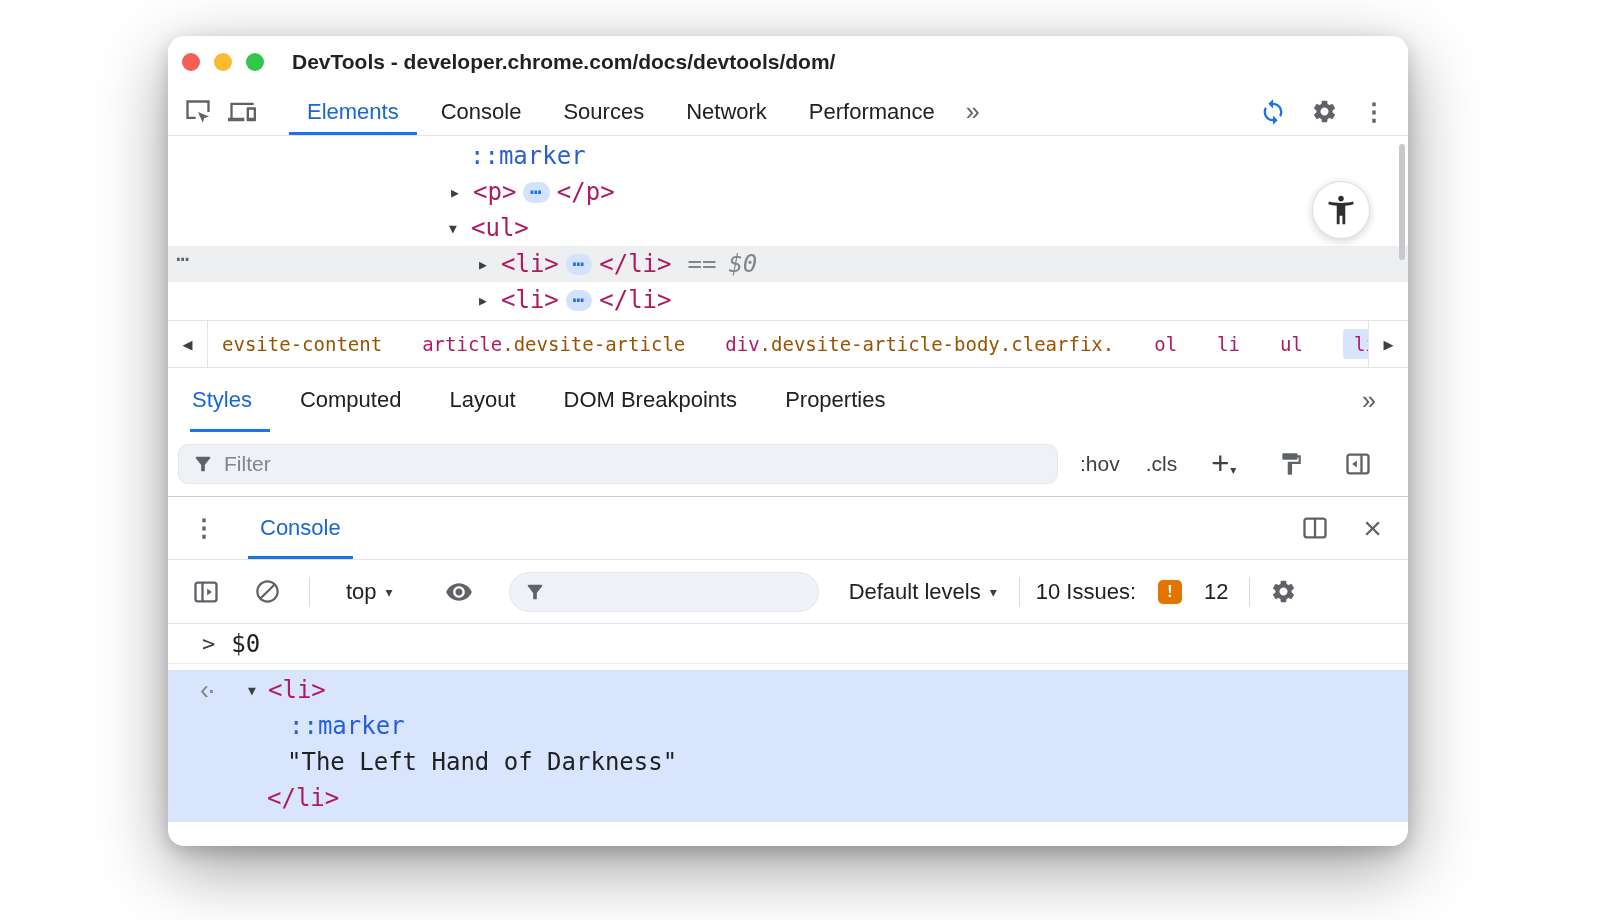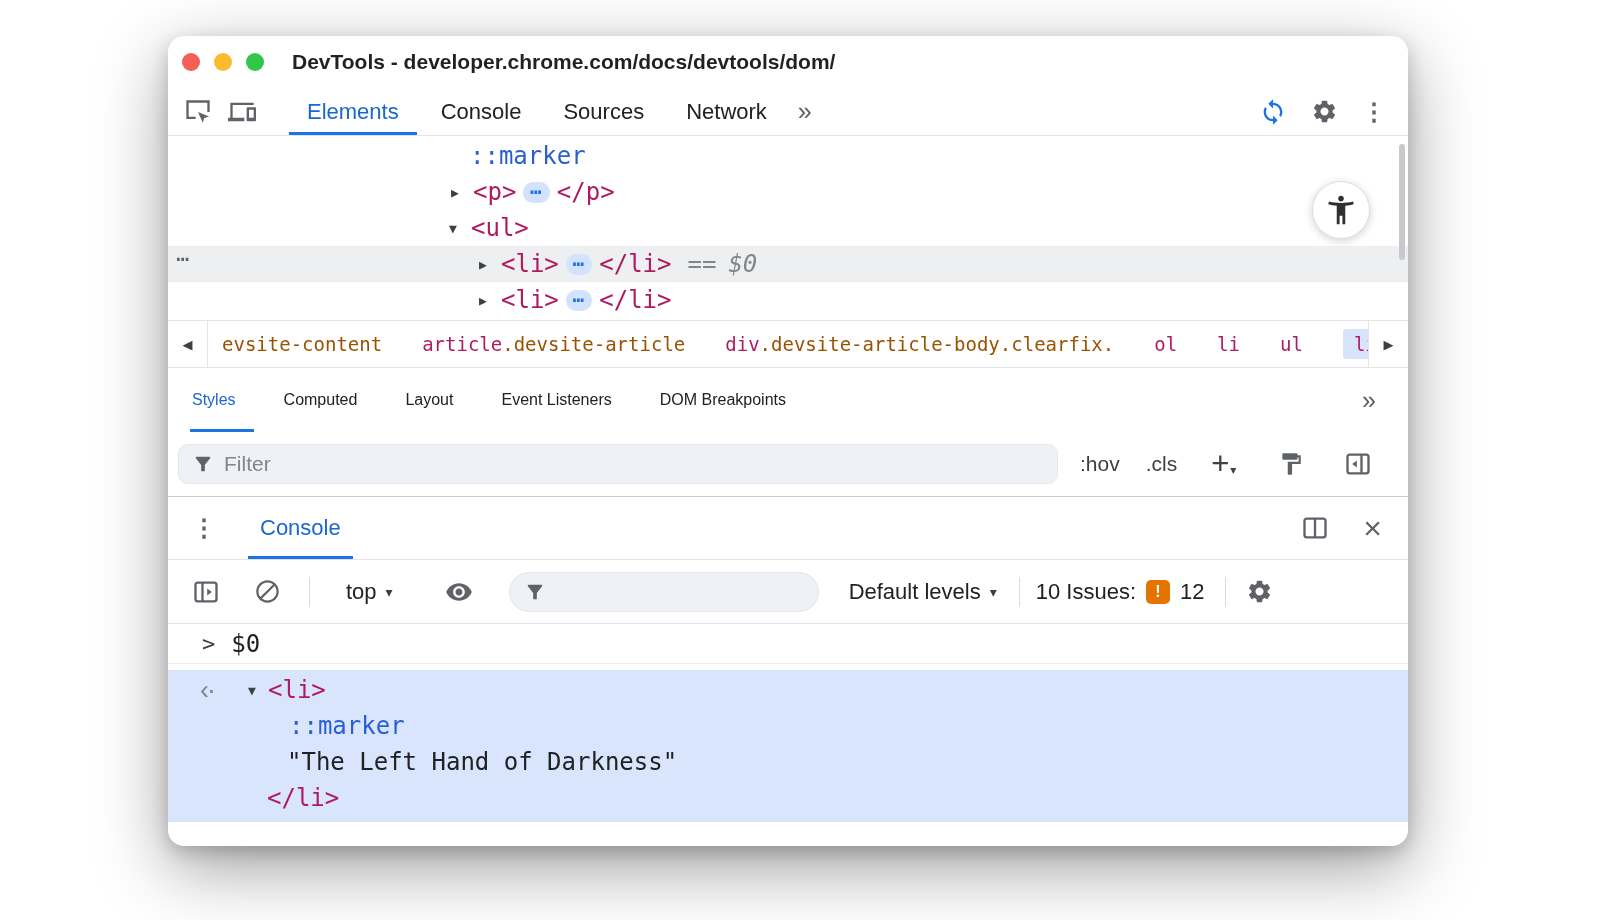--- a/index.html
+++ b/index.html
@@ -61,21 +61,21 @@
                color:#3c4043; font-size:13px; cursor:pointer; background:none; border:none; }
   .crumb-nav.left { border-right:1px solid #e3e5e8; }
   .crumb-nav.right { border-left:1px solid #e3e5e8; margin-left:auto; }
   .crumbs { display:flex; align-items:center; gap:40px; padding:0 14px; white-space:nowrap; overflow:hidden; }
   .crumb { cursor:pointer; }
   .crumb .el { color:#b01b60; } .crumb .cls { color:#9a5200; }
   .crumb.selected { background:#d7e5fc; padding:4px 11px; border-radius:3px; }
 
   
   .side-tabs { height:64px; flex:0 0 auto; display:flex; align-items:stretch; padding:0 22px; }
-  .side-tab { padding:0 24px; display:flex; align-items:center; font-size:16px; color:#202124; position:relative; cursor:pointer; }
+  .side-tab { padding:0 24px; display:flex; align-items:center; font-size:22px; color:#202124; position:relative; cursor:pointer; }
   .side-tab:first-child { padding-left:2px; }
   .side-tab.active { color:#1967d2; }
   .side-tab.active::after { content:""; position:absolute; left:0; right:6px; bottom:0; height:3px; background:#1a73e8; }
   .side-tabs .chev-btn { margin-left:auto; }
 
   
   .styles-filter { height:64px; flex:0 0 auto; display:flex; align-items:center; padding:0 16px 0 10px; }
   .filter-pill { width:880px; height:40px; background:#eef1f5; border:1px solid #e4e7eb; border-radius:10px;
                  display:flex; align-items:center; padding:0 13px; gap:10px; flex:0 0 auto; }
   .filter-pill input { flex:1; border:none; background:transparent; outline:none; font-size:21px; color:#202124;
@@ -105,21 +105,21 @@
   .caret { font-size:14px; color:#3c4043; }
   .console-toolbar .clear-btn { margin-left:18px; }
   .console-toolbar .vsep.s1 { margin-left:20px; }
   .ctx { margin-left:36px; }
   .console-toolbar .eye-btn { margin-left:44px; }
   .console-filter { margin-left:28px; width:310px; height:40px; background:#eef1f5; border:1px solid #e4e7eb;
                     border-radius:20px; display:flex; align-items:center; padding:0 14px; gap:10px; }
   .console-filter input { flex:1; border:none; background:transparent; outline:none; font-size:21px; width:100%; }
   .levels { margin-left:30px; }
   .console-toolbar .vsep.s2 { margin-left:22px; }
-  .issues { margin-left:16px; display:flex; align-items:center; gap:10px; cursor:pointer; }
+  .issues { margin-left:16px; display:flex; align-items:center; gap:22px; cursor:pointer; }
   .issues-badge { width:24px; height:24px; background:#e37400; border-radius:5px; color:#fff; font-weight:bold;
                   font-size:16px; display:inline-flex; align-items:center; justify-content:center; }
   .console-toolbar .vsep.s3 { margin-left:20px; }
   .console-toolbar .gear-btn { margin-left:12px; }
 
   
   .console-echo { height:40px; flex:0 0 auto; border-bottom:1px solid #e9ebee; display:flex; align-items:center;
                   padding-left:34px; font-family:"DejaVu Sans Mono",monospace; font-size:24px; color:#202124; }
   .echo-chev { color:#3c4043; font-size:22px; }
   .echo-val { margin-left:16px; }
@@ -166,20 +166,23 @@
             <span>Elements</span>
           </div>
         <div class="main-tab">
             <span>Console</span>
           </div>
         <div class="main-tab">
             <span>Sources</span>
           </div>
         <div class="main-tab">
             <span>Network</span>
+          </div>
+        <div class="main-tab">
+            <span>Performance</span>
           </div>
         <button class="chev-btn"><span class="glyph chevrons">»</span></button>
       </div>
       <div class="toolbar-right">
         <button class="icon-btn">
           <span class="icon">
             <svg viewBox="0 0 24 24" width="28" height="28">
                 <path fill="#1a73e8" d="M12 4V1L8 5l4 4V6c3.31 0 6 2.69 6 6 0 1.01-.25 1.97-.7 2.8l1.46 1.46C19.54 15.03 20 13.57 20 12c0-4.42-3.58-8-8-8zm0 14c-3.31 0-6-2.69-6-6 0-1.01.25-1.97.7-2.8L5.24 7.74C4.46 8.97 4 10.43 4 12c0 4.42 3.58 8 8 8v3l4-4-4-4v3z"></path>
               </svg>
           </span>
@@ -258,24 +261,24 @@
       <div class="side-tab active">
           <span>Styles</span>
         </div>
       <div class="side-tab">
           <span>Computed</span>
         </div>
       <div class="side-tab">
           <span>Layout</span>
         </div>
       <div class="side-tab">
-          <span>Event Listeners</span>
+          <span>DOM Breakpoints</span>
         </div>
       <div class="side-tab">
-          <span>DOM Breakpoints</span>
+          <span>Properties</span>
         </div>
       <button class="chev-btn"><span class="glyph chevrons">»</span></button>
     </div>
 
     <div class="styles-filter">
       <div class="filter-pill">
         <span class="icon">
           <svg viewBox="0 0 24 24" width="22" height="22">
               <path fill="#5f6368" d="M4.25 5.61C6.27 8.2 10 13 10 13v6c0 .55.45 1 1 1h2c.55 0 1-.45 1-1v-6s3.72-4.8 5.74-7.39c.51-.66.04-1.61-.79-1.61H5.04c-.83 0-1.3.95-.79 1.61z"></path>
             </svg>

